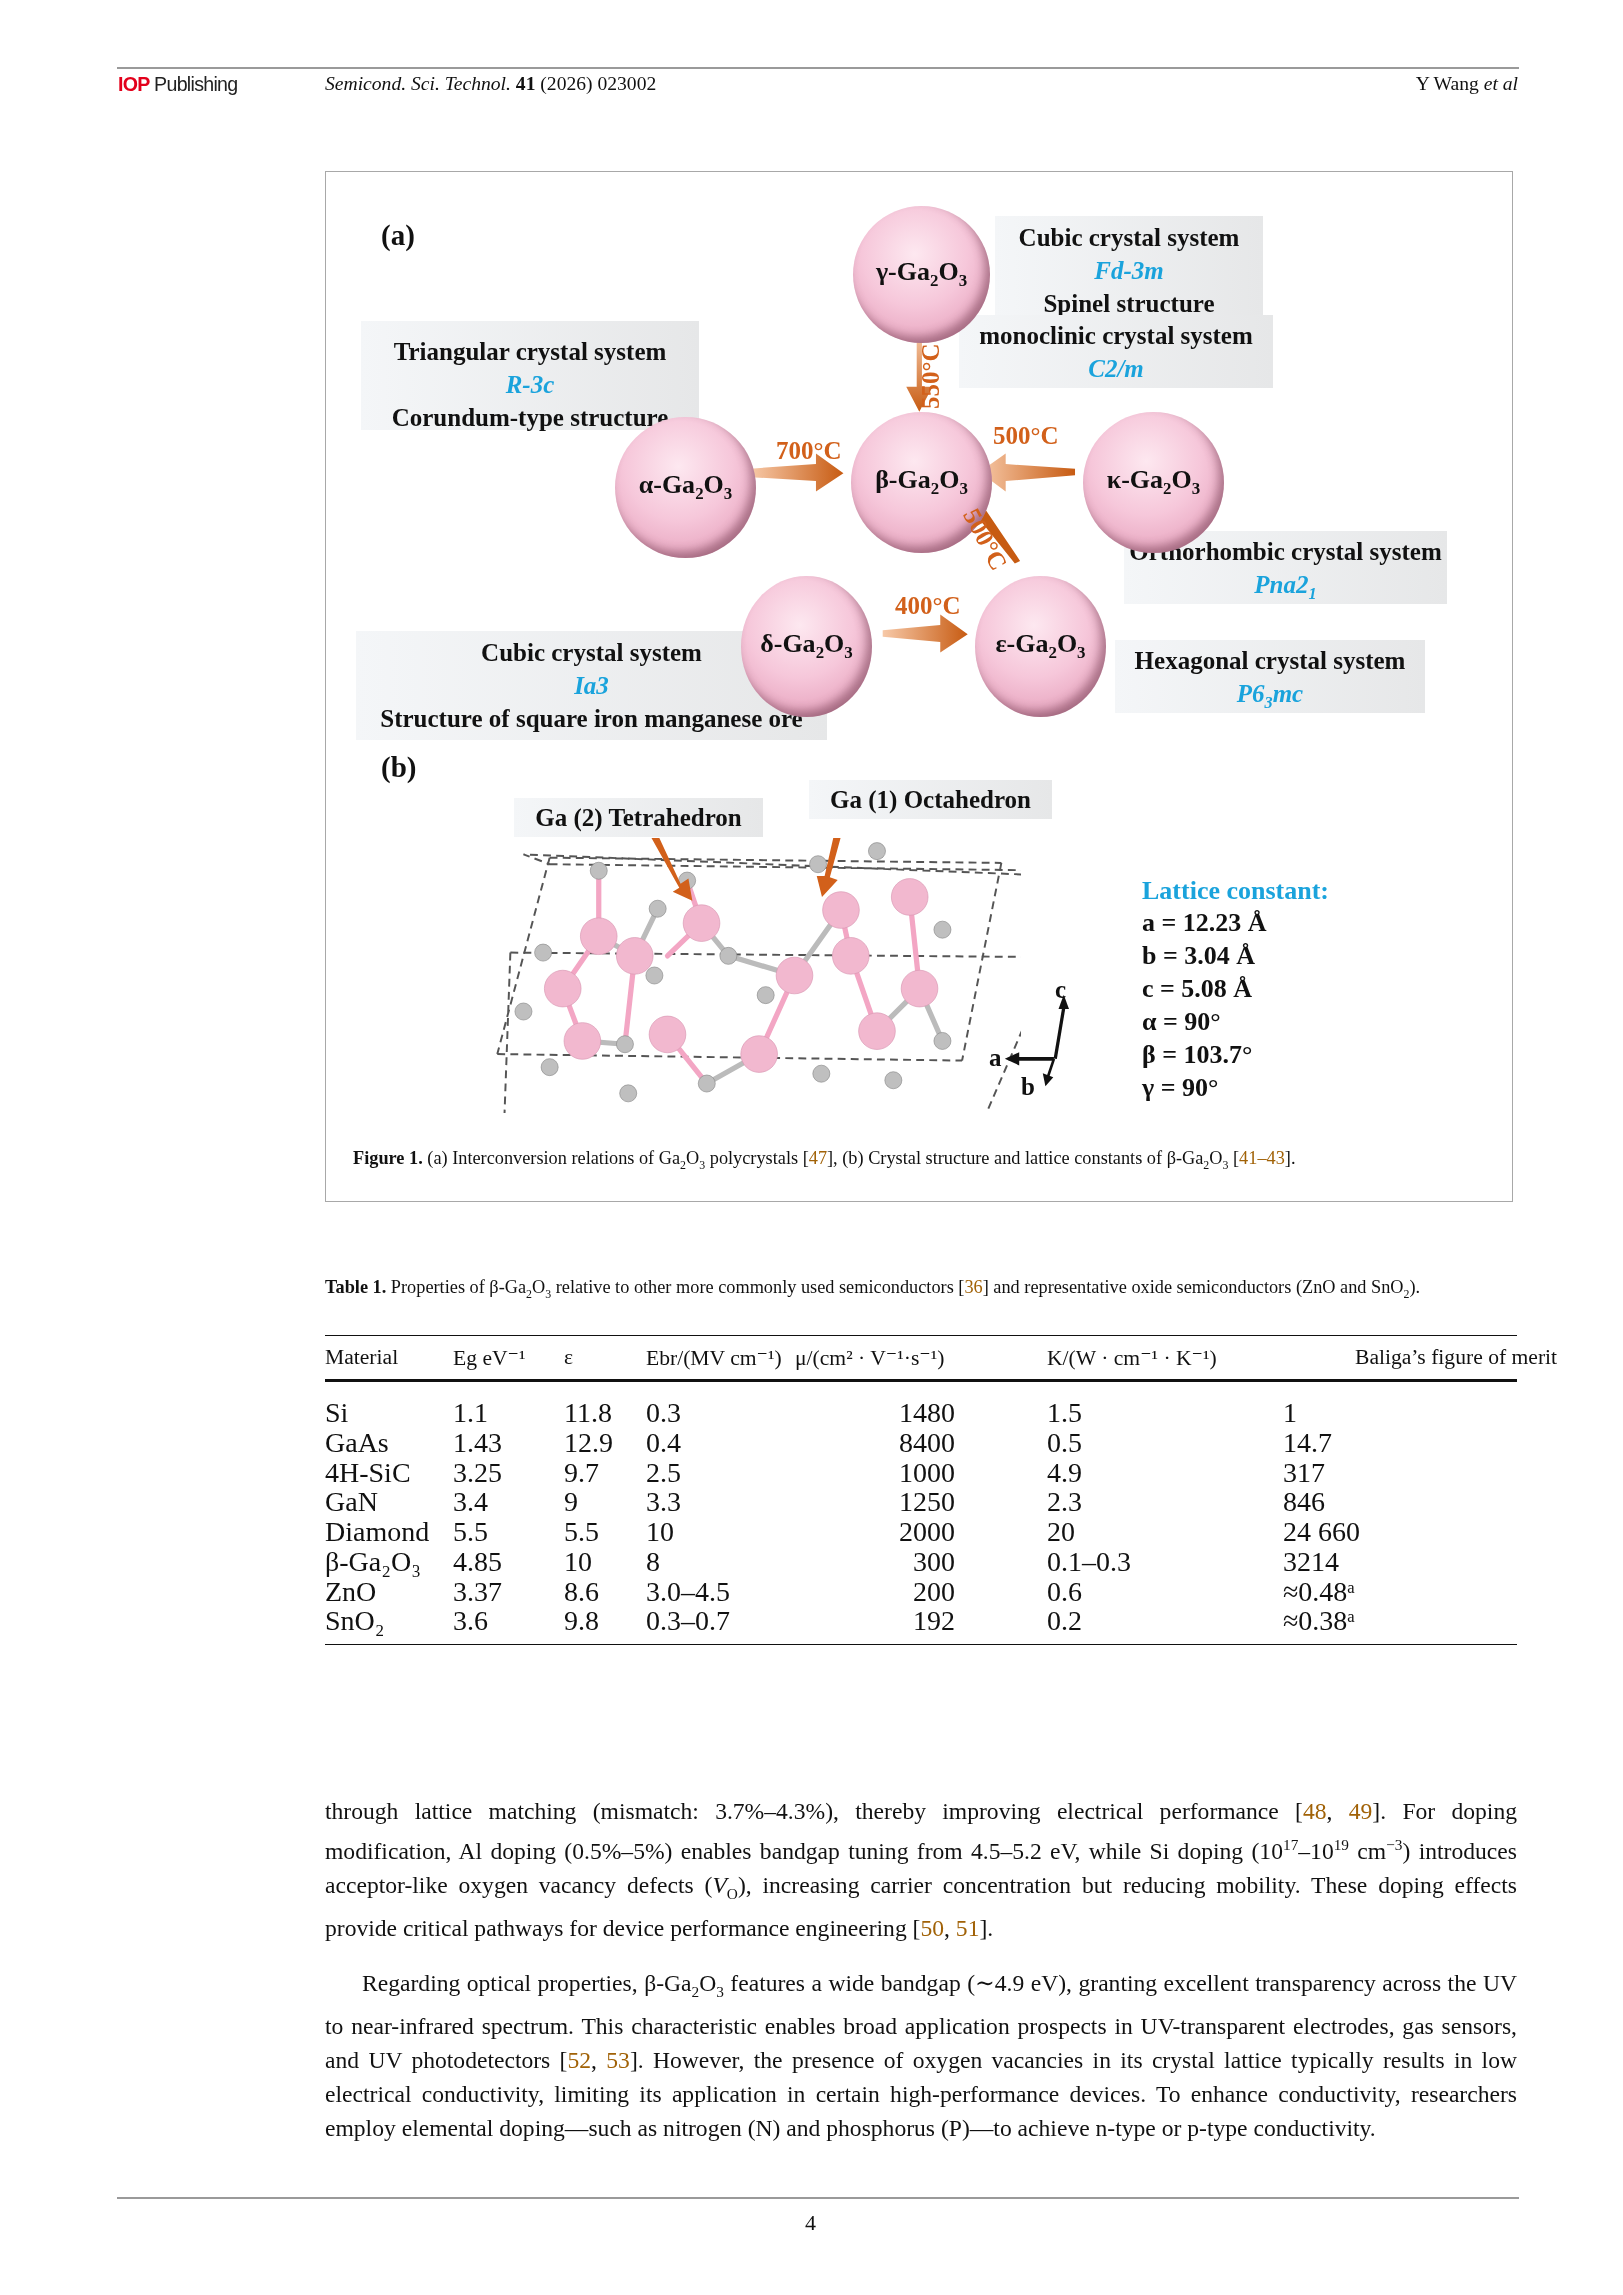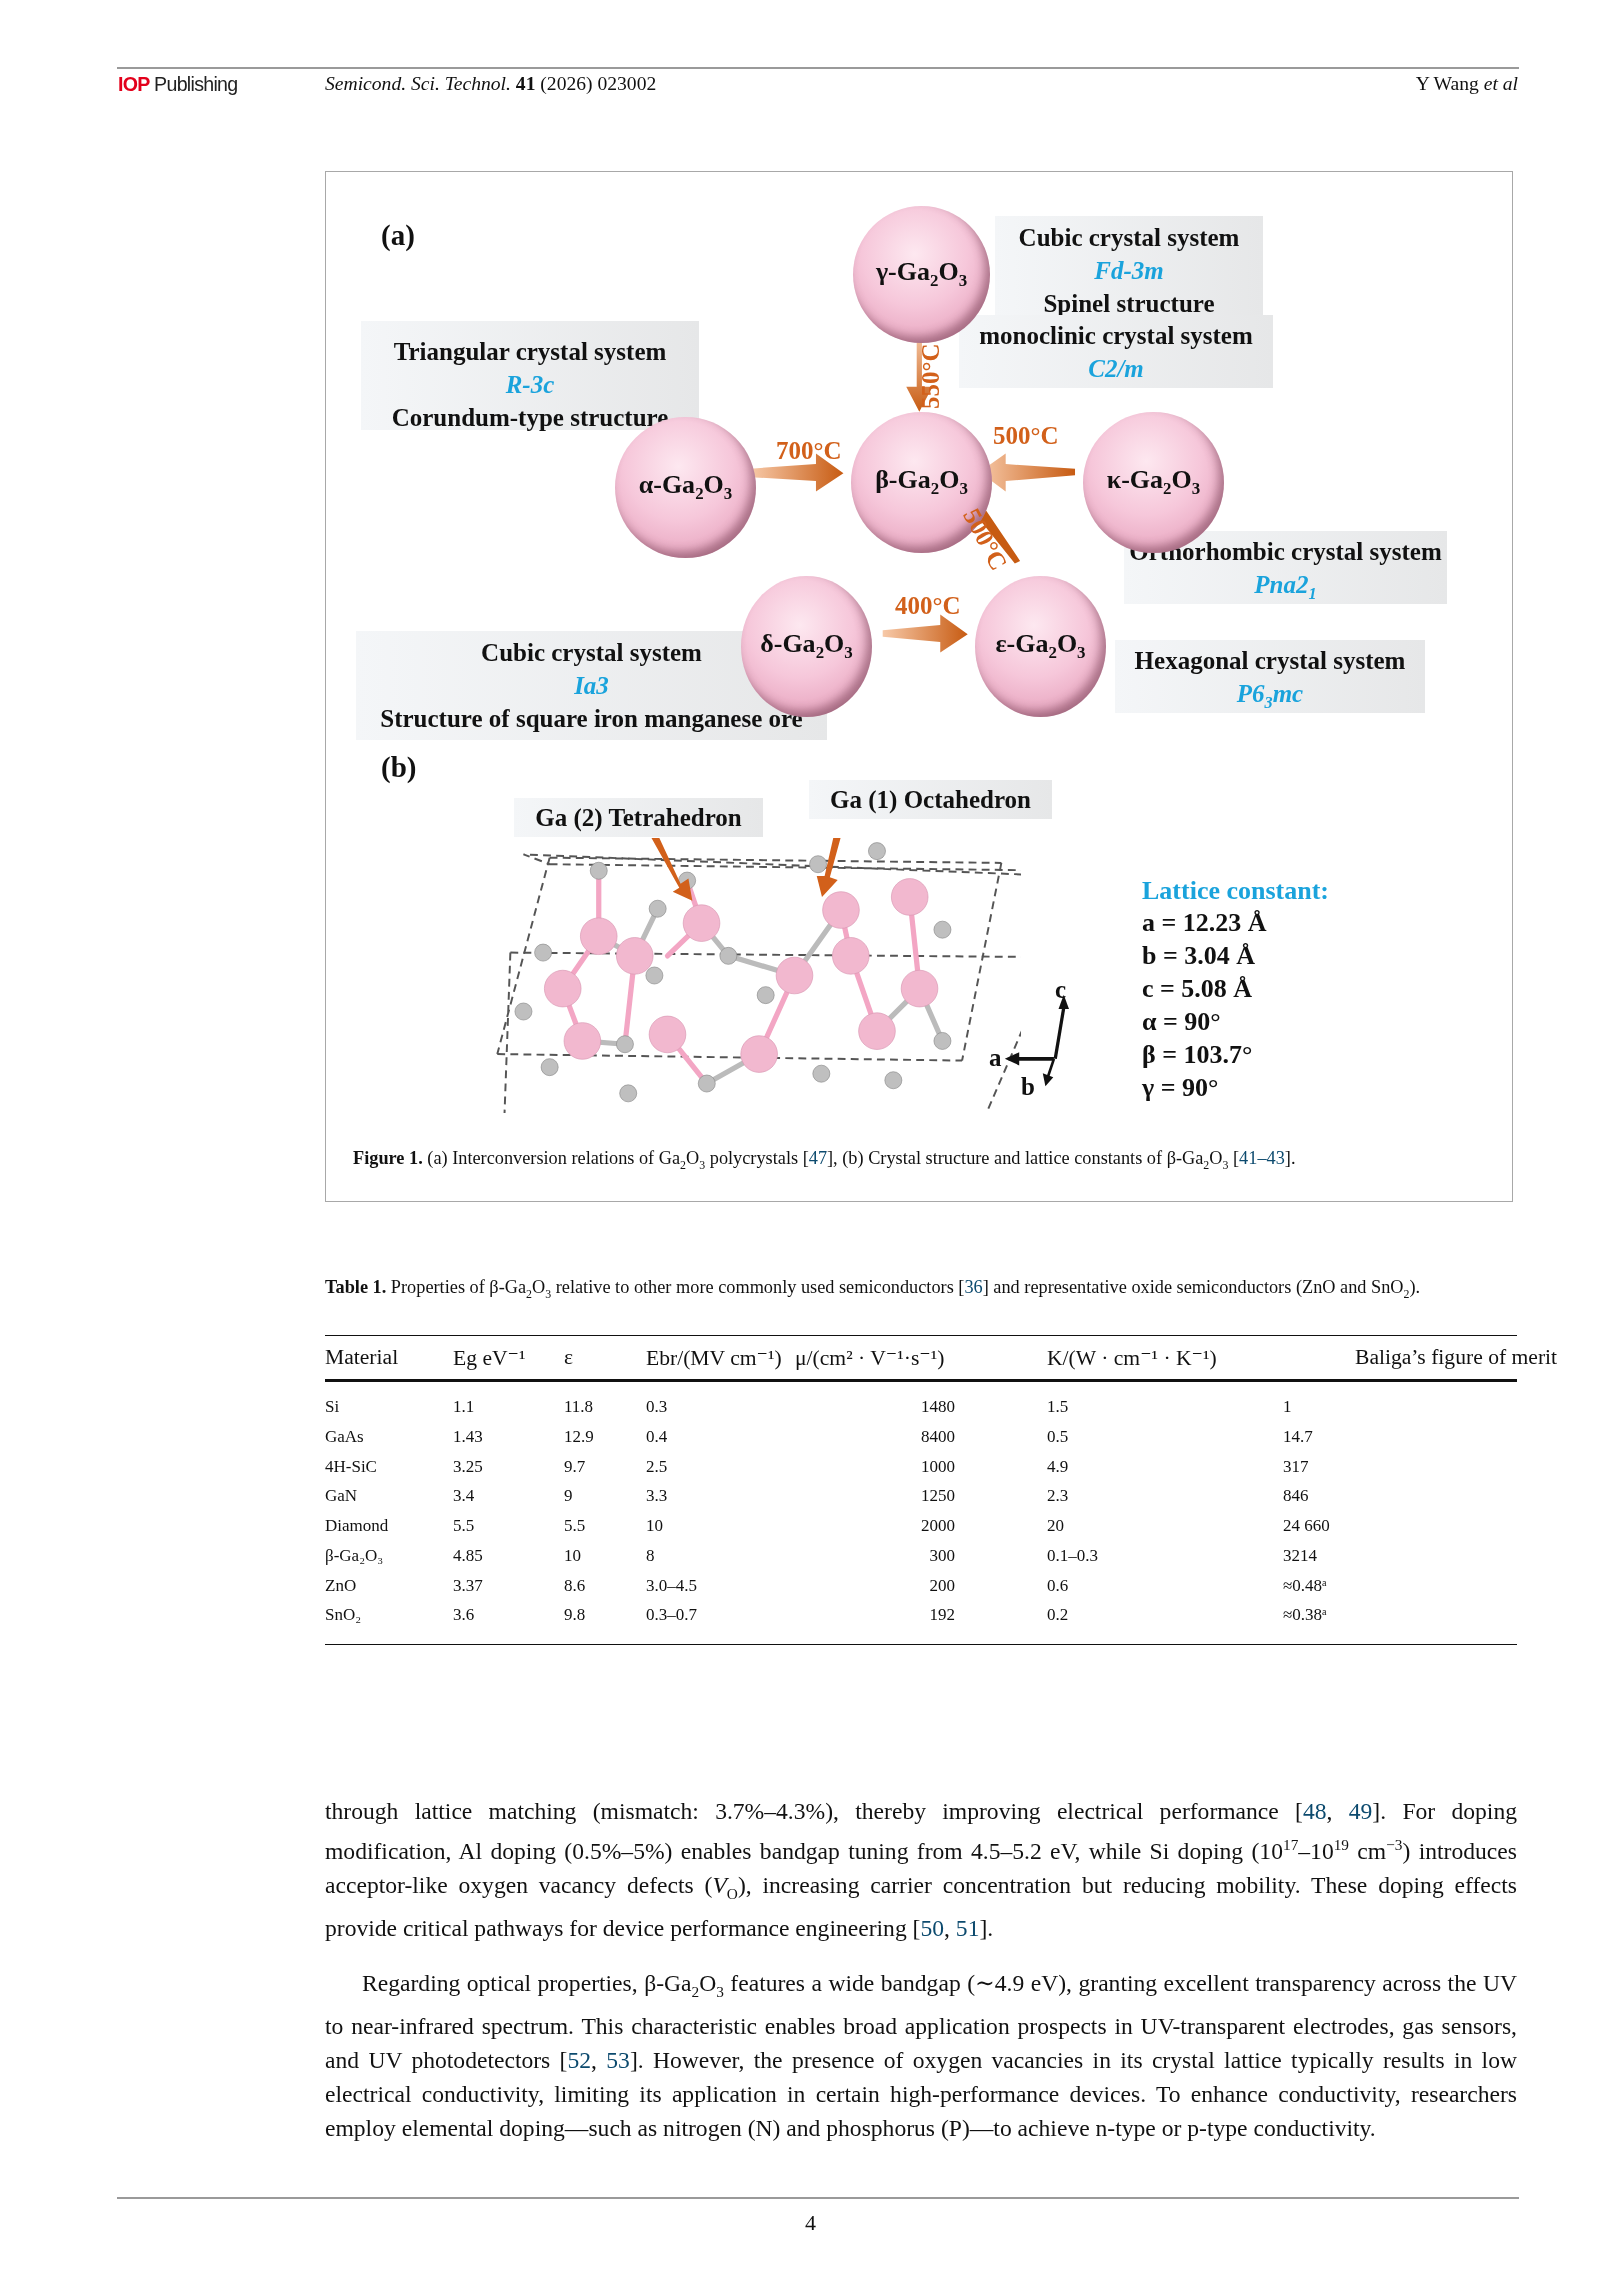--- a/index.html
+++ b/index.html
@@ -22,28 +22,28 @@
               font-family: "Liberation Serif", serif; font-weight: bold; font-size: 25px; line-height: 33px; color: #111; }
   .info-box .sg { color: #1aa3dc; font-style: italic; }
   .sphere { border-radius: 50%; background: radial-gradient(circle at 45% 35%, #fde8f0 0%, #f6c7da 45%, #e9a9c2 75%, #b87a94 100%);
             box-shadow: inset -5.2px -6.5px 9.2px rgba(90,40,60,0.45); display: flex; align-items: center; justify-content: center;
             font-family: "Liberation Serif", serif; font-weight: bold; font-size: 26px; color: #111; }
   .temp { font-family: "Liberation Serif", serif; font-weight: bold; font-size: 25px; color: #d2601a; }
   .lattice-title { font-family: "Liberation Serif", serif; font-weight: bold; font-size: 26px; color: #1aa3dc; }
   .lattice-line { font-family: "Liberation Serif", serif; font-weight: bold; font-size: 26px; color: #111; line-height: 33px; }
   .caption { font-size: 18.3px; line-height: 23.6px; }
   .caption b { font-weight: bold; }
-  .ref { color: #0c4a6e; }
+  .ref { color: #a16207; }
   
   .table-caption { left: 325px; top: 1276px; width: 1191px; font-size: 18.3px; line-height: 23.6px; }
   .tbl-rule-top { left: 325px; top: 1335px; width: 1192px; height: 1.3px; background: #111; }
   .tbl-rule-mid { left: 325px; top: 1379px; width: 1192px; height: 2.6px; background: #111; }
   .tbl-rule-bot { left: 325px; top: 1644px; width: 1192px; height: 1.3px; background: #111; }
   .th { position: absolute; top: 1345px; font-size: 21.6px; white-space: nowrap; }
-  .td { position: absolute; font-size: 17px; white-space: nowrap; }
+  .td { position: absolute; font-size: 28px; white-space: nowrap; }
   .note { left: 325px; top: 1654px; width: 1192px; font-size: 18.3px; line-height: 29px; }
   
   .body-text { left: 325px; width: 1192px; font-size: 23.6px; line-height: 34px; text-align: justify; }
   .bottom-rule { left: 117px; top: 2197px; width: 1402px; height: 2px; background: #9a9a9a; }
   .page-num { left: 805px; top: 2210px; font-size: 22px; }
   sub, sup { font-size: 65%; }
 </style>
 </head>
 <body>
 

